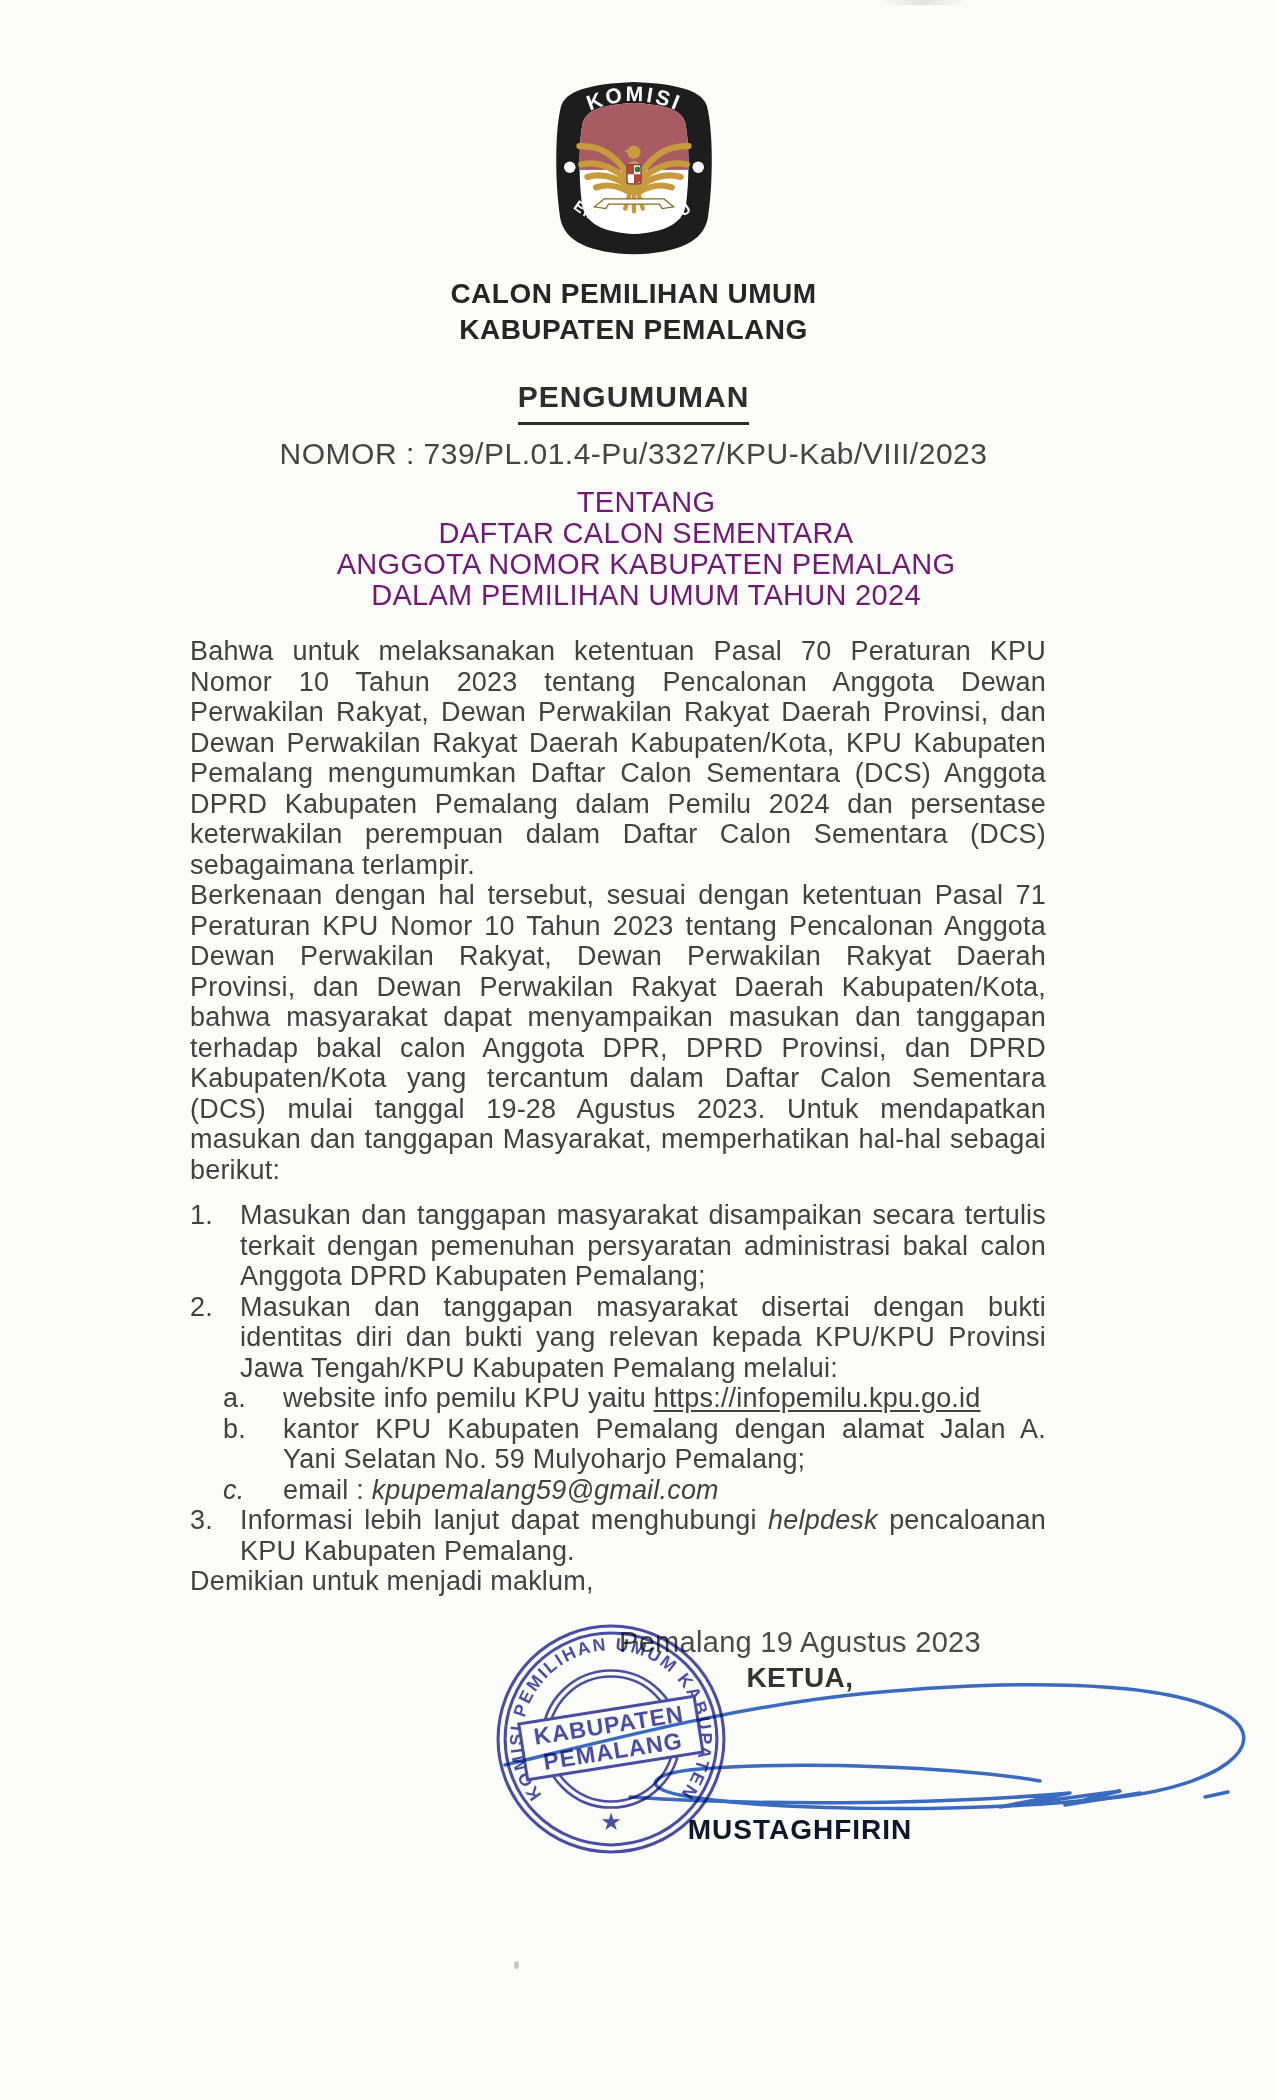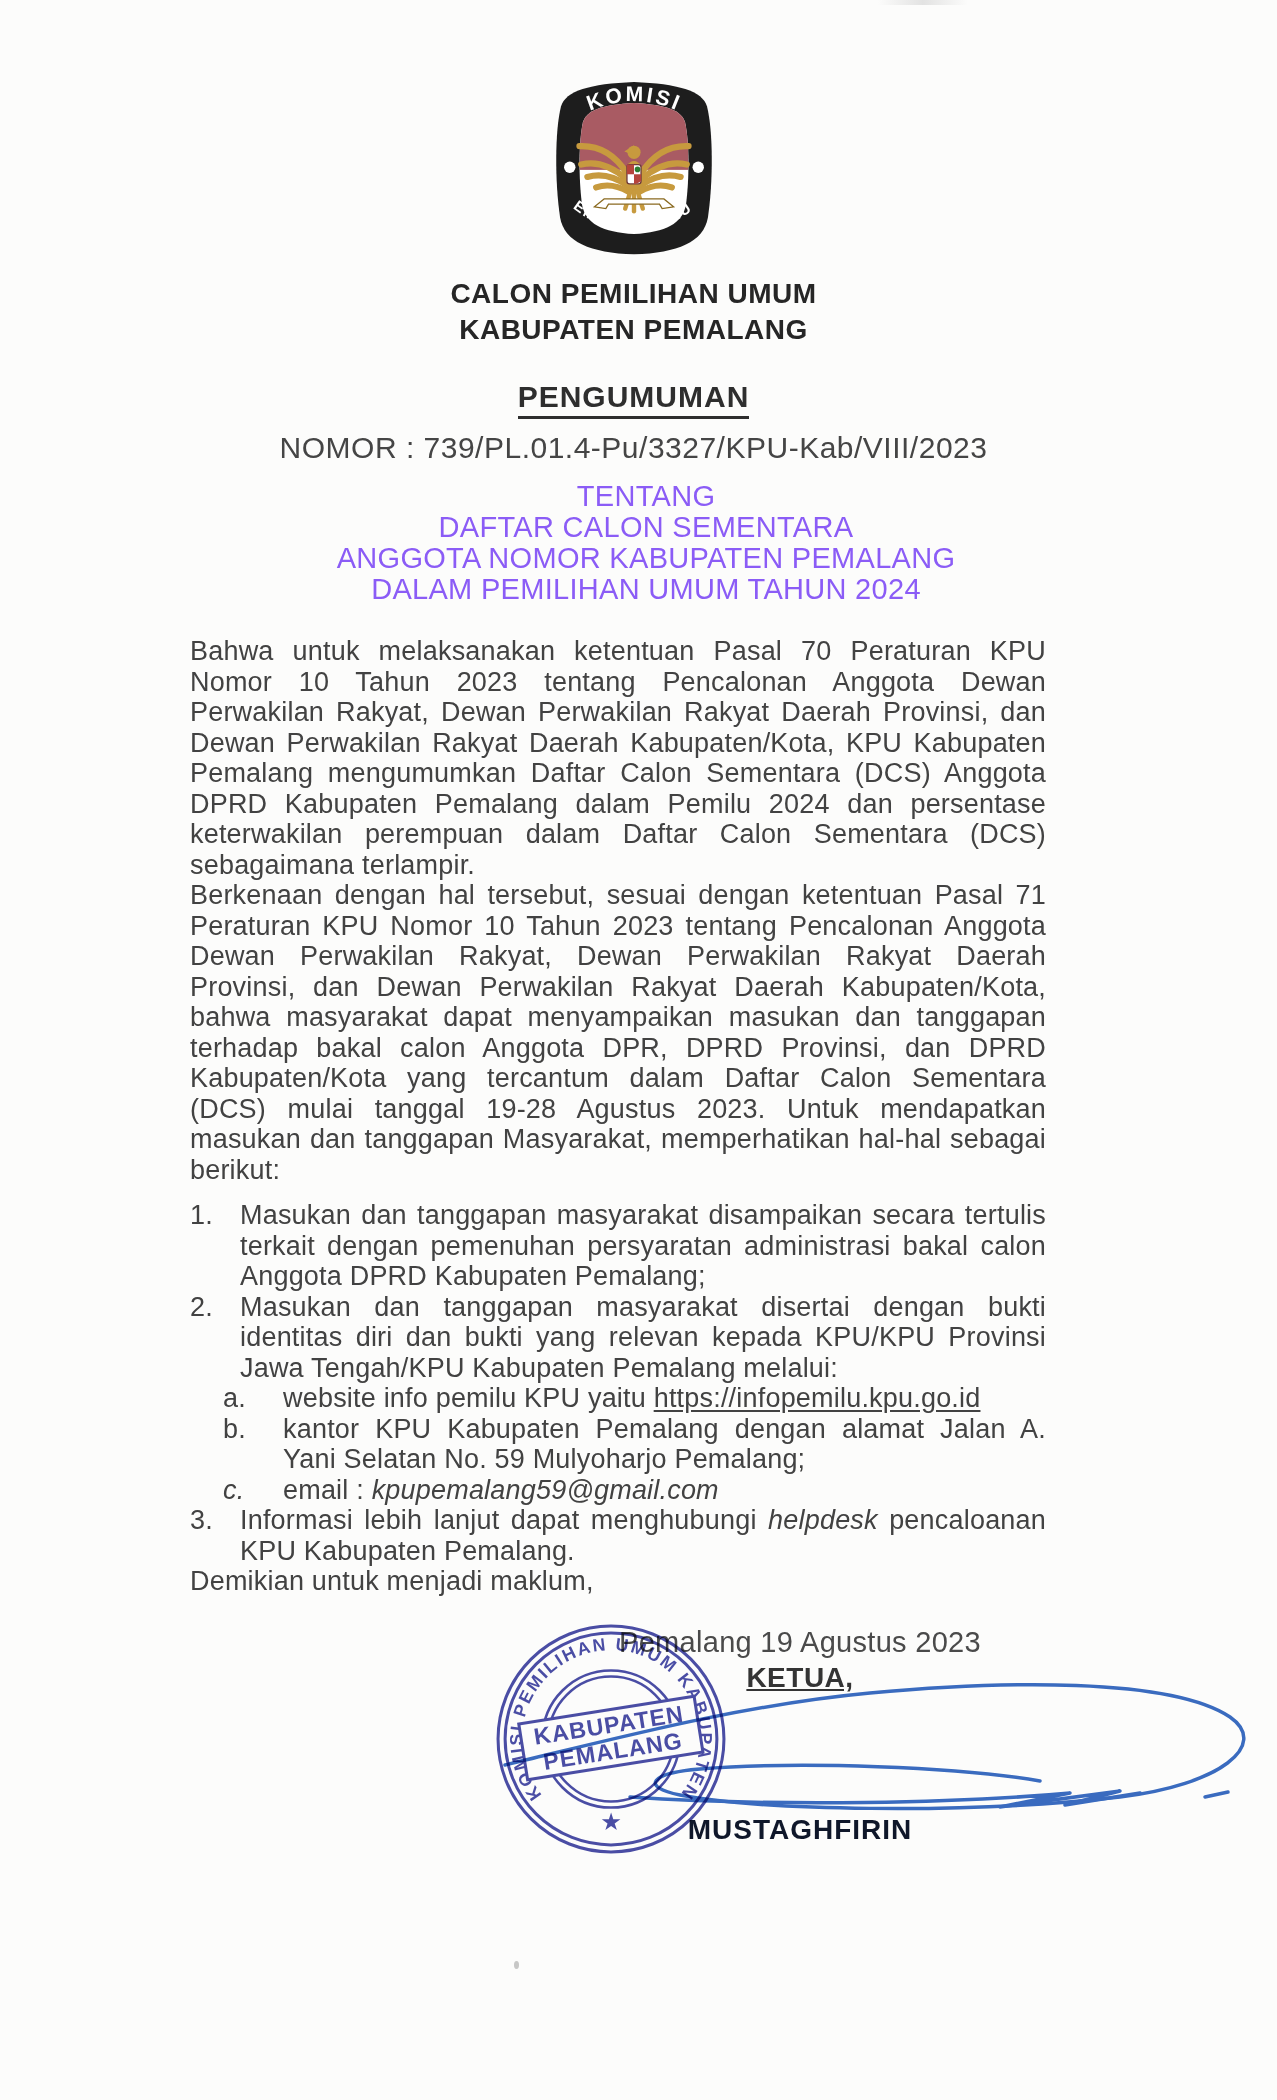--- a/index.html
+++ b/index.html
@@ -5,43 +5,43 @@
   html,body{margin:0;padding:0;background:#e8e8e8;}
   .page{position:relative;width:1277px;height:2100px;background:#fcfcfb;overflow:hidden;
         font-family:"Liberation Sans", sans-serif;color:#3e3e3e;margin:0 auto;}
 
   
   .doc-header{position:absolute;top:76px;left:0;right:10px;text-align:center;}
   .kpu-logo{display:inline-block;width:176px;height:186px;}
   .org-name{margin-top:10px;font-weight:bold;font-size:28px;line-height:36px;
             color:#262626;letter-spacing:.5px;}
   .announce-title{margin-top:32px;font-size:30px;font-weight:bold;color:#2e2e2e;letter-spacing:1px;}
-  .announce-title span{display:inline-block;border-bottom:3px solid #2e2e2e;padding-bottom:2px;}
+  .announce-title span{display:inline-block;border-bottom:3px solid #2e2e2e;padding-bottom:8px;}
   .number-line{margin-top:12px;font-size:30px;color:#454545;letter-spacing:.5px;}
-  .about-block{margin-top:16px;font-size:29px;line-height:31px;color:#8b5cf6;letter-spacing:.3px;margin-left:25px;}
+  .about-block{margin-top:16px;font-size:29px;line-height:31px;color:#701a75;letter-spacing:.3px;margin-left:25px;}
 
   
   .content{position:absolute;left:190px;top:636px;width:856px;font-size:27px;
            line-height:30.5px;text-align:justify;color:#424242;letter-spacing:.2px;}
   .content p{margin:0;}
   .doc-list{margin:0;margin-top:15px;padding:0;list-style:none;}
   .li-row{display:flex;}
   .li-num{flex:0 0 50px;}
   .li-text{flex:1;text-align:justify;}
   .sub{display:flex;margin-left:33px;}
   .sub .m{flex:0 0 60px;}
   .sub .s-text{flex:1;text-align:justify;}
   .italic{font-style:italic;}
   a.doc-link{color:#424242;text-decoration:underline;text-underline-offset:3px;}
   .closing{margin-top:24px;}
 
   
   .sig-block{position:absolute;left:590px;top:1626px;width:420px;text-align:center;}
   .sig-date{font-size:29px;color:#4a4a4a;letter-spacing:.3px;}
-  .sig-title{margin-top:3px;font-size:28px;font-weight:bold;color:#343434;letter-spacing:.5px;text-decoration:underline;}
+  .sig-title{margin-top:3px;font-size:28px;font-weight:bold;color:#343434;letter-spacing:.5px;}
   .sig-name{margin-top:120px;font-size:28px;font-weight:bold;color:#0f172a;letter-spacing:1px;}
   .stamp-svg{position:absolute;left:492px;top:1620px;width:238px;height:238px;
              mix-blend-mode:multiply;opacity:.92;}
   .signature-svg{position:absolute;left:480px;top:1635px;width:780px;height:230px;
                  mix-blend-mode:multiply;}
 
   
   .artifact-dot{position:absolute;left:514px;top:1961px;width:5px;height:8px;
                 background:#9a9a9a;border-radius:50%;opacity:.55;}
   .artifact-top{position:absolute;left:878px;top:0;width:90px;height:5px;

